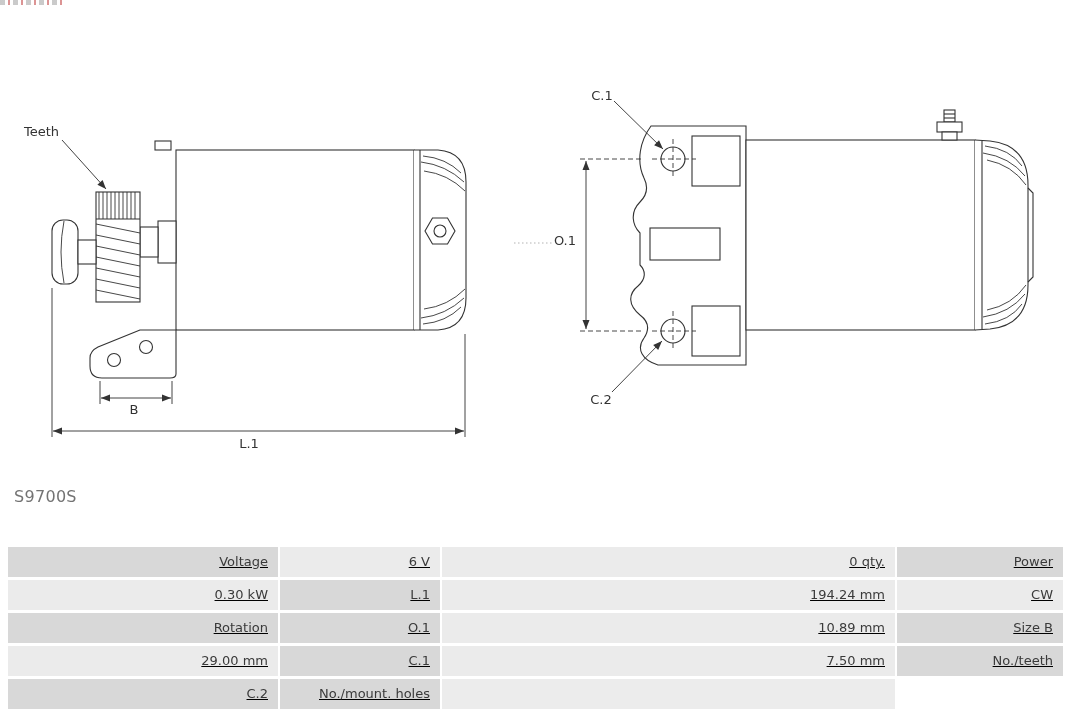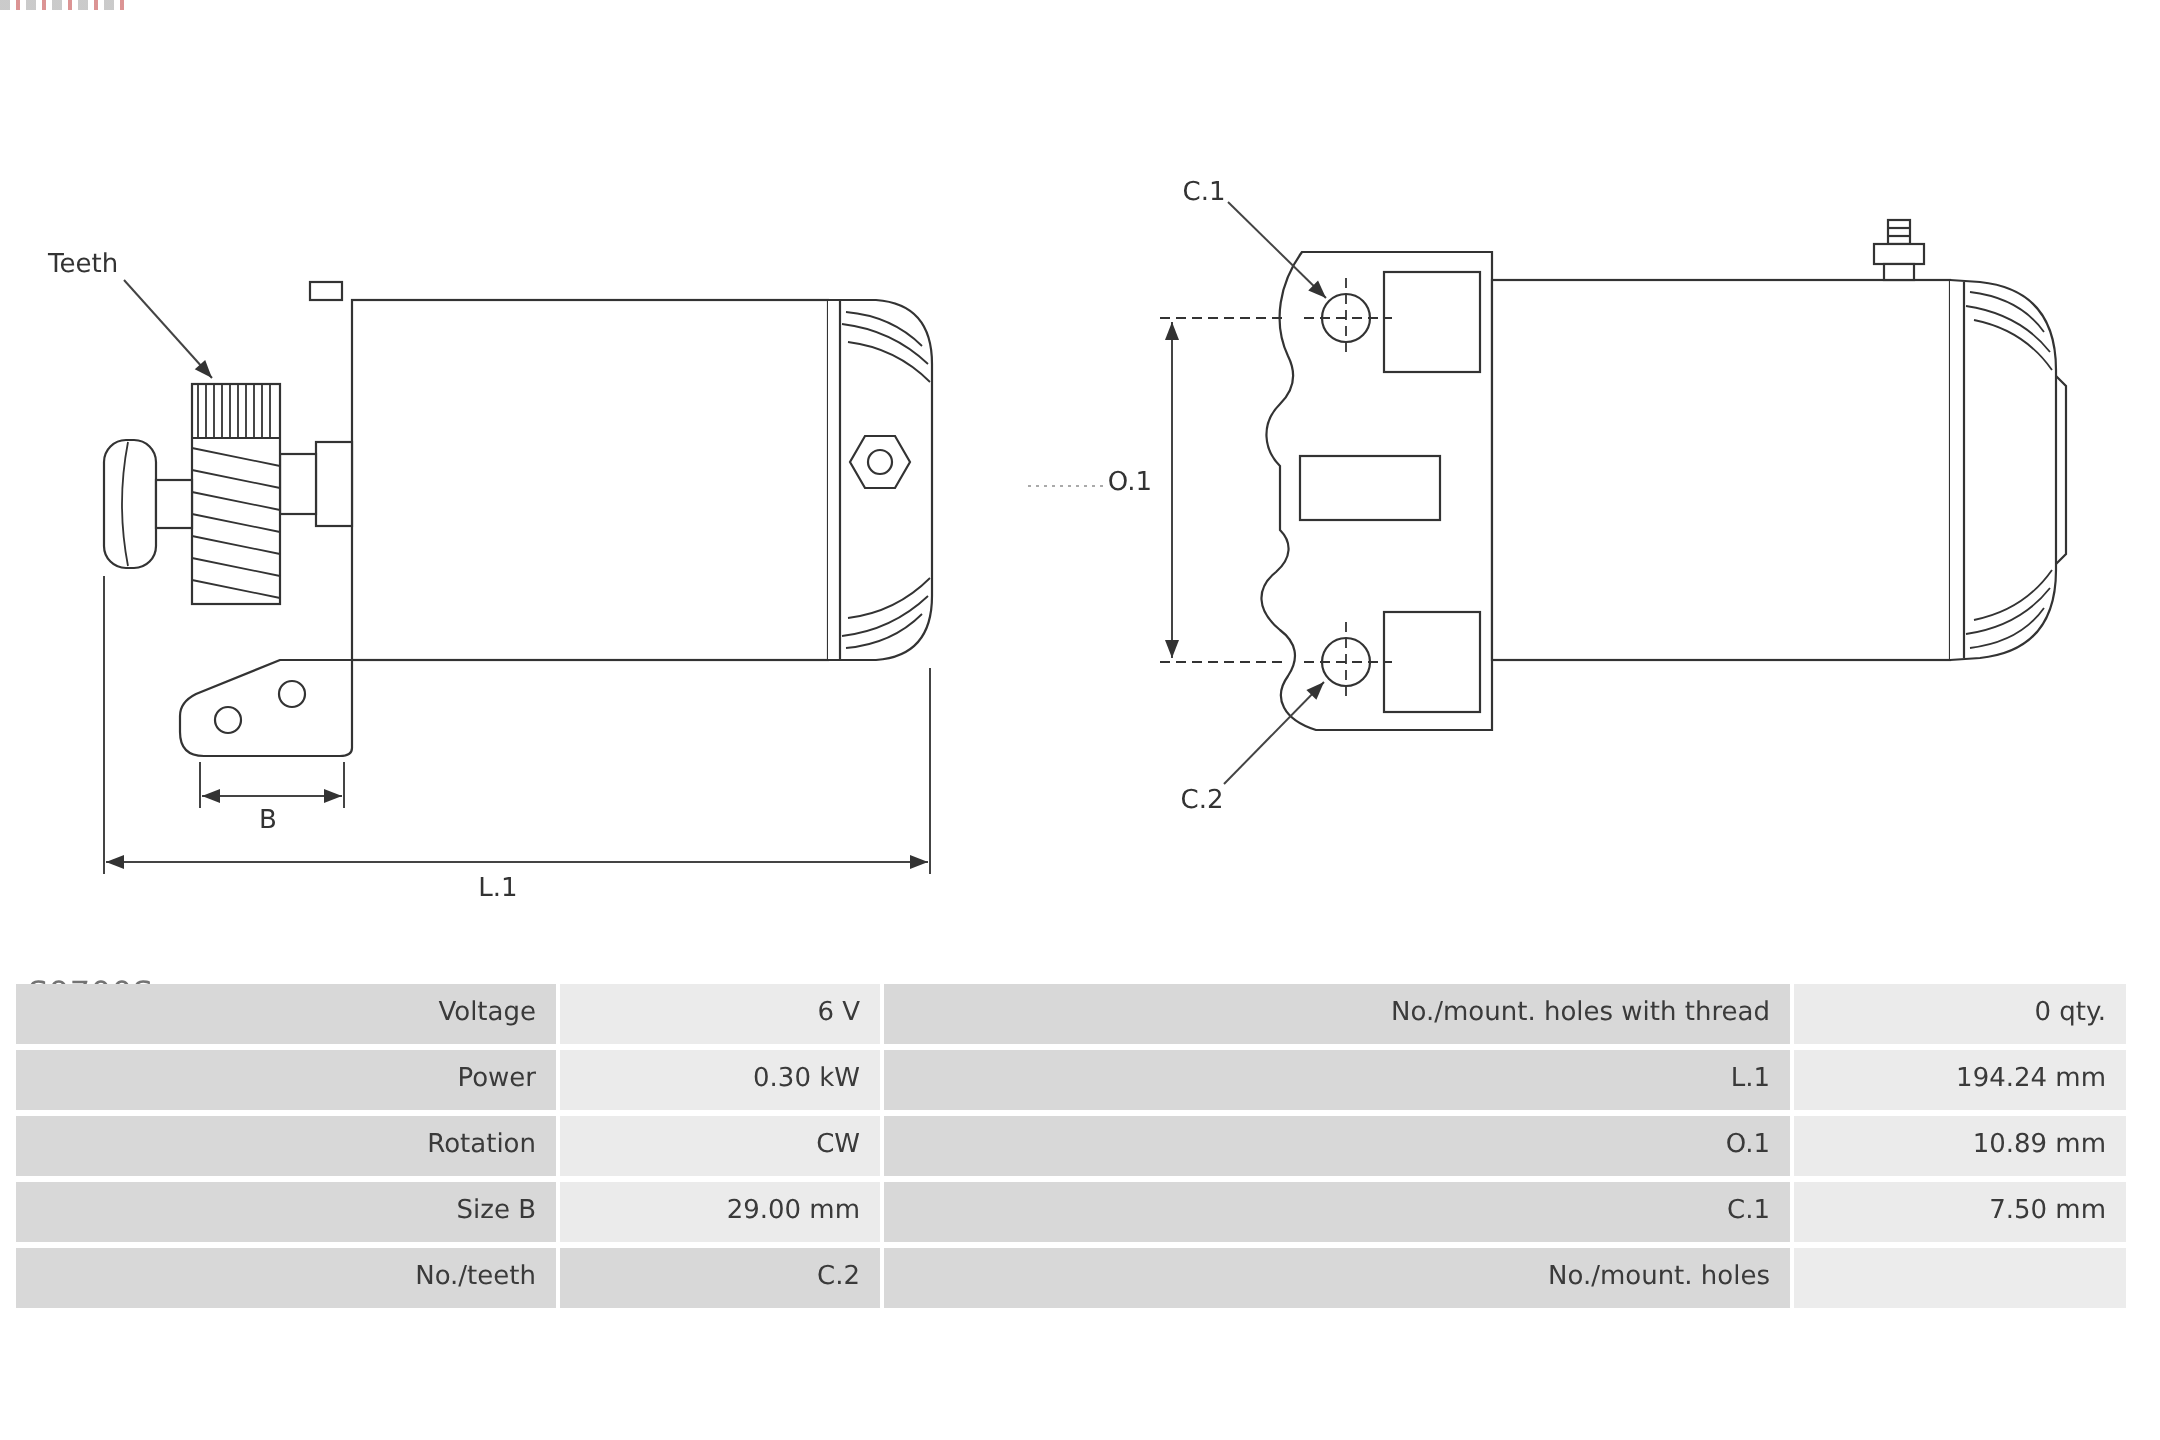--- a/index.html
+++ b/index.html
@@ -20,24 +20,24 @@
     font-family:"DejaVu Sans","Liberation Sans",sans-serif;
     font-size:13px; fill:#333; stroke:none;
   }
 
   .part-number {
     position:absolute; left:14px; top:487px;
     font-size:16px; color:#737373; letter-spacing:.3px;
   }
 
   .spec-table {
-    position:absolute; left:8px; top:492px;
+    position:absolute; left:8px; top:547px;
     display:grid;
     grid-template-columns:270px 160px 453px 166px;
-    column-gap:2px; row-gap:3px;
+    column-gap:2px; row-gap:3px;text-decoration:underline;
   }
   .cell {
     height:30px; line-height:30px;
     font-size:13px; color:#3a3a3a;
     text-align:right; padding-right:10px;
     white-space:nowrap; overflow:hidden;
   }
   .cell.label { background:#d8d8d8; }
   .cell.value { background:#ebebeb; }
   .cell.empty-label { background:#ececec; }
@@ -147,30 +147,29 @@
       <text x="601" y="404" text-anchor="middle">C.2</text>
     </g>
   </svg>
 
   <div class="part-number">S9700S</div>
 
   <div class="spec-table">
 
     <div class="cell label">Voltage</div>
     <div class="cell value">6 V</div>
-    <div class="cell label">No./mount. holes with thread</div>
     <div class="cell value">0 qty.</div>
 
     <div class="cell label">Power</div>
     <div class="cell value">0.30 kW</div>
     <div class="cell label">L.1</div>
     <div class="cell value">194.24 mm</div>
 
+    <div class="cell value">CW</div>
     <div class="cell label">Rotation</div>
-    <div class="cell value">CW</div>
     <div class="cell label">O.1</div>
     <div class="cell value">10.89 mm</div>
 
     <div class="cell label">Size B</div>
     <div class="cell value">29.00 mm</div>
     <div class="cell label">C.1</div>
     <div class="cell value">7.50 mm</div>
 
     <div class="cell label">No./teeth</div>
     <div class="cell label">C.2</div>

